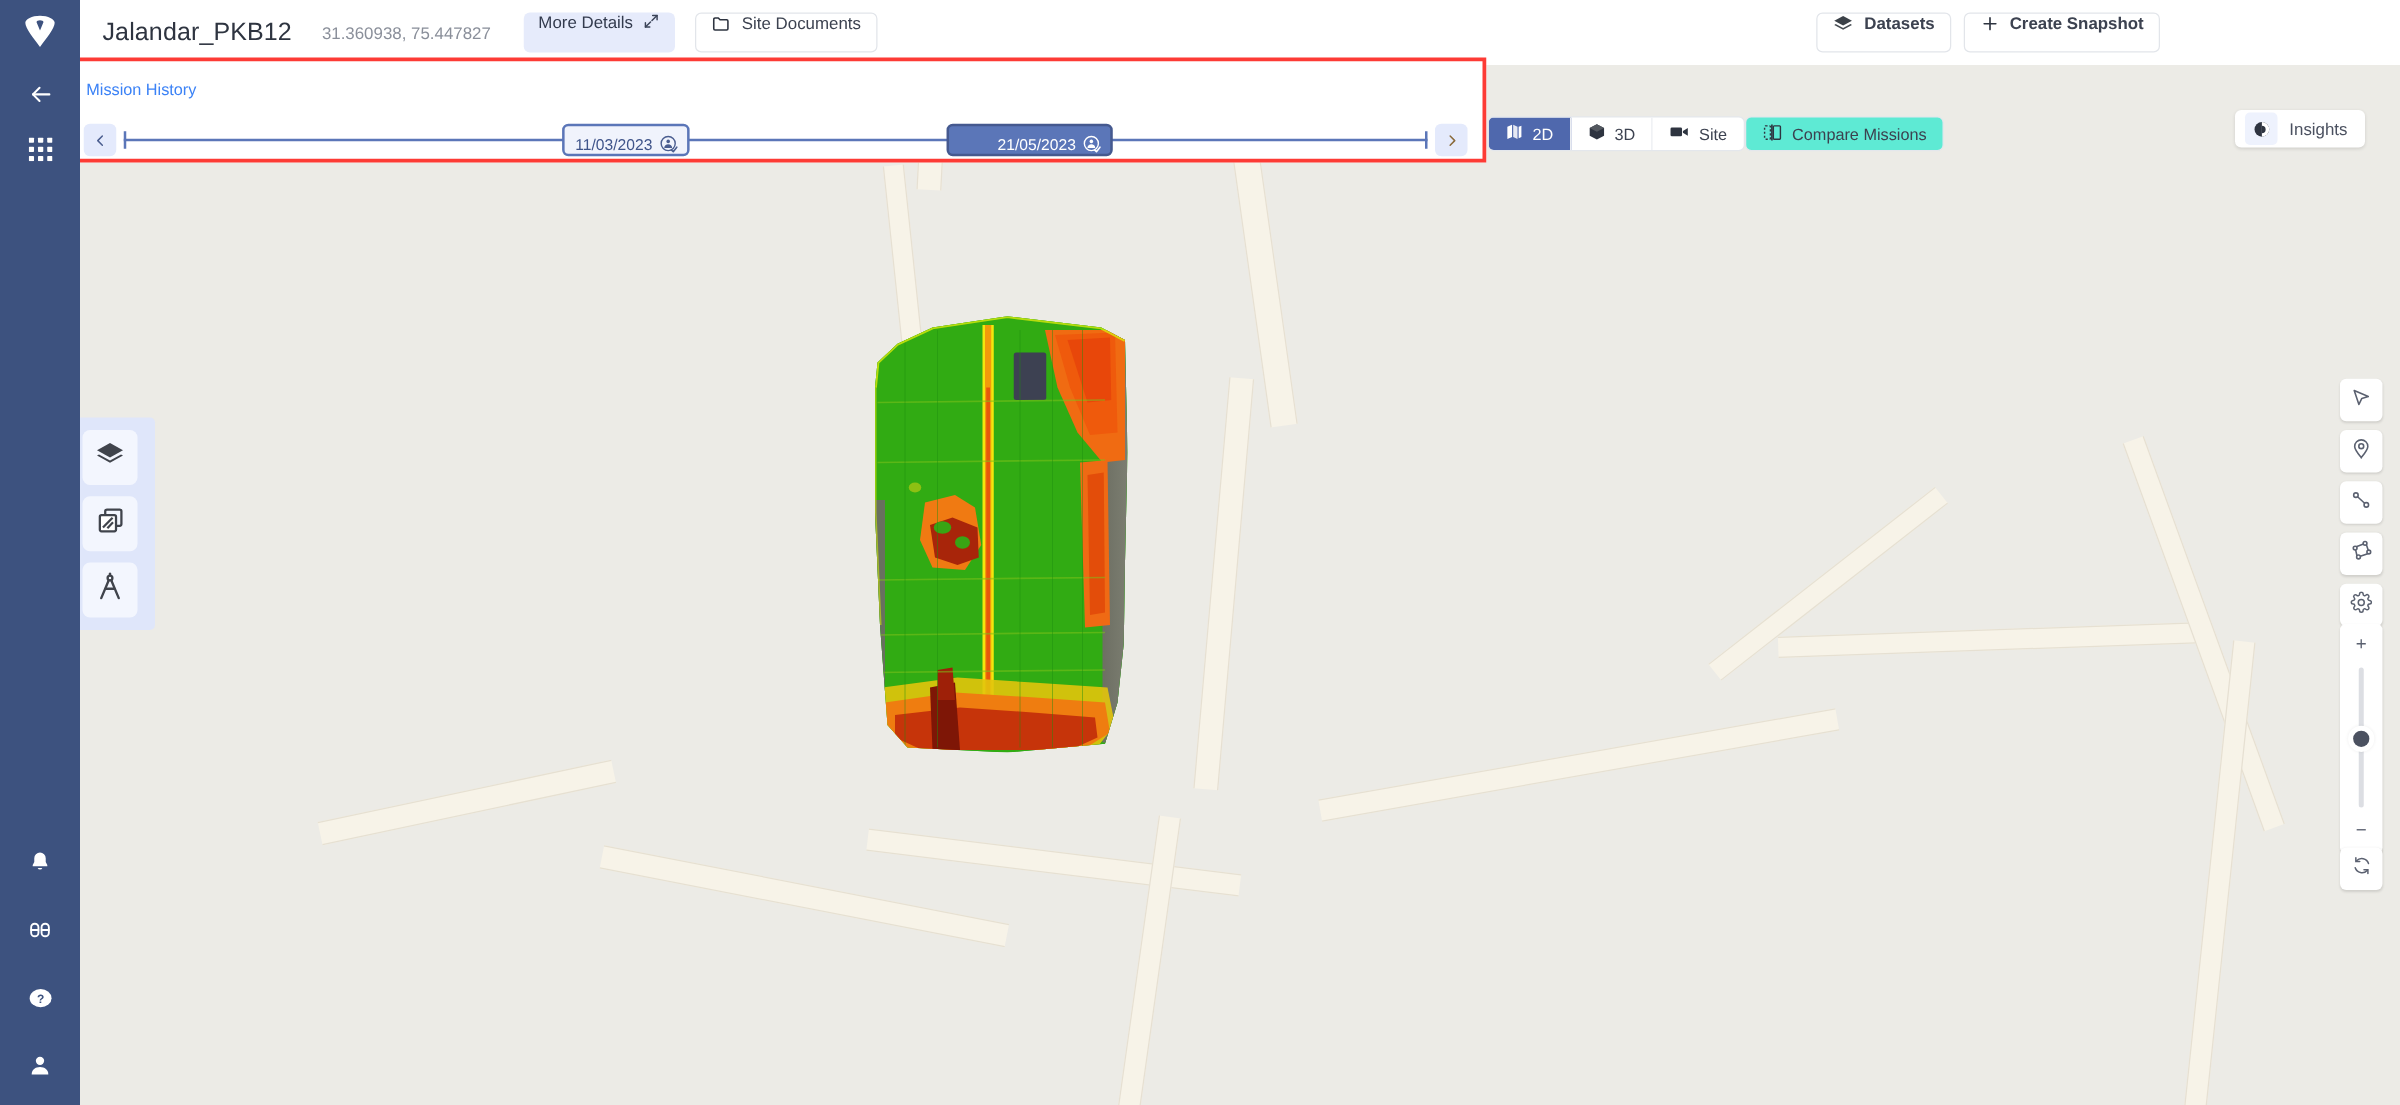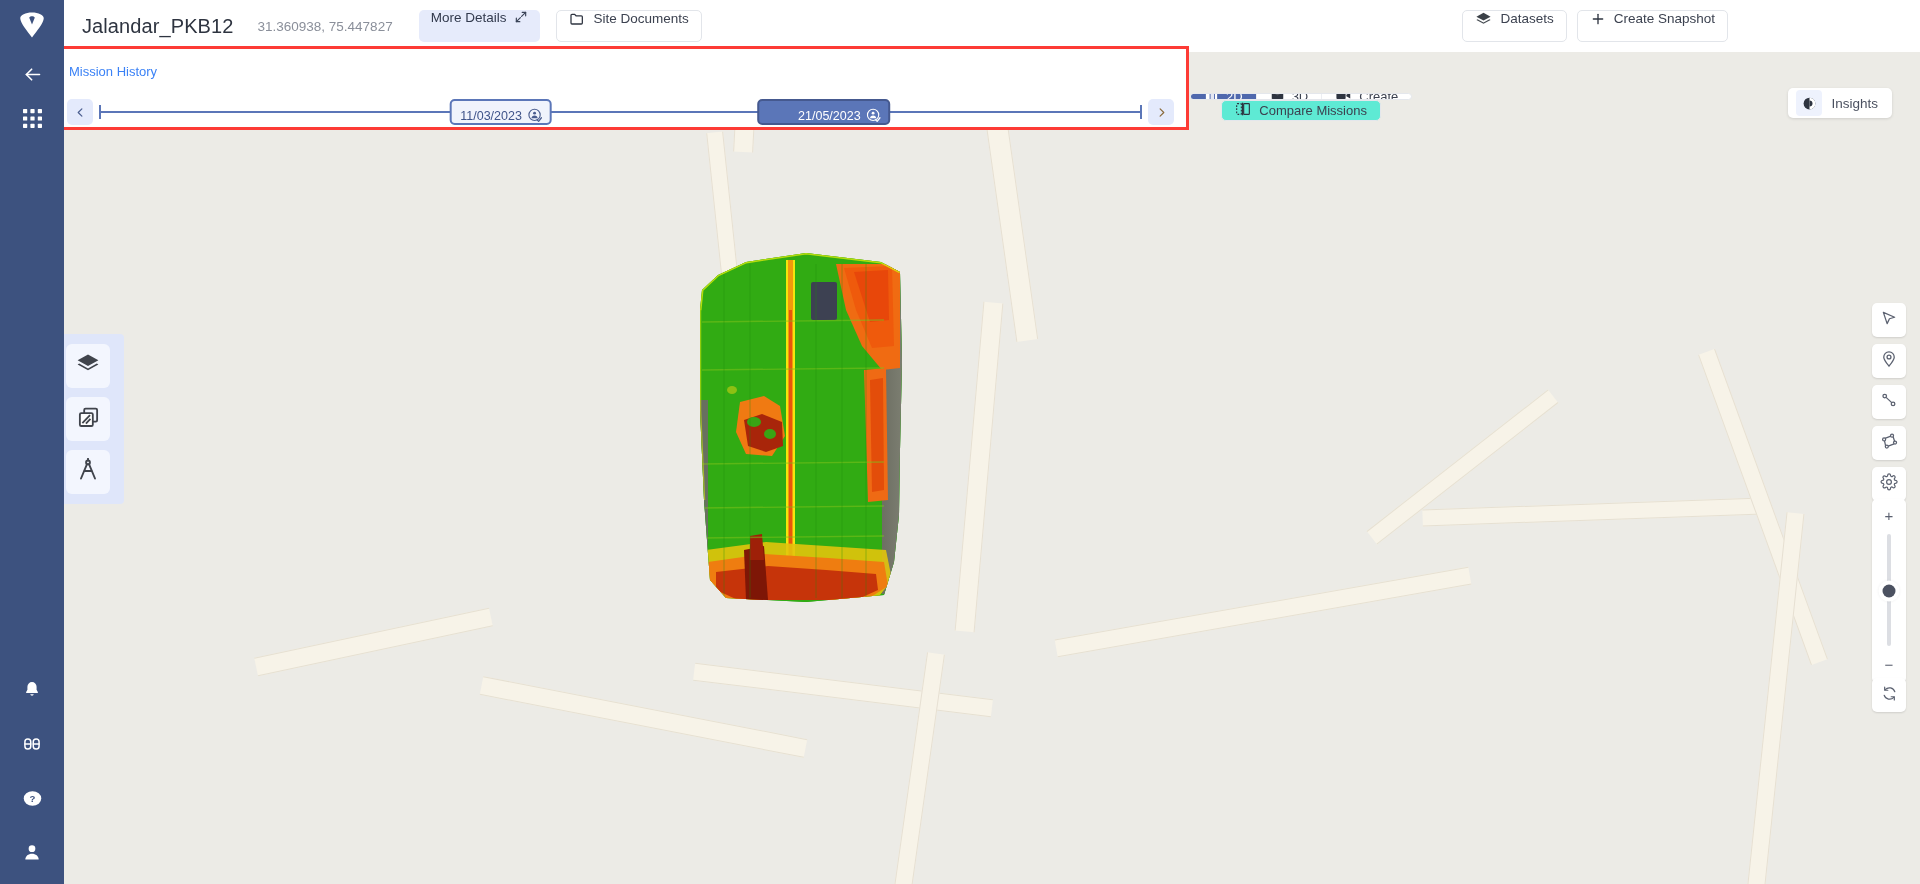--- a/index.html
+++ b/index.html
@@ -51,21 +51,21 @@
     border-radius: 5px; font-size: 13.5px; color: #3c4250;
     cursor: pointer; white-space: nowrap;
   }
   .btn-more {
     background: #e6ebfb; margin-left: 26px; color: #323a4d;
   }
   .btn-outline {
     border: 1px solid #e2e5ea; background: #fff;
   }
   .btn-docs { margin-left: 16px; }
-  .hdr-right { margin-left: auto; display: flex; align-items: center; gap: 10px; }
+  .hdr-right { margin-left: auto; display: flex; align-items: center; gap: 10px; font-weight: bold; }
 
   
   .map {
     position: absolute; left: 64px; top: 52px;
     width: 1856px; height: 832px;
     background: #ecebe6;
     overflow: hidden;
   }
   .road {
     position: absolute;
@@ -124,23 +124,22 @@
   }
   .mission-pin.selected {
     background: #5b76b8; color: #ffffff; border-color: #45598f; padding-left: 39px;
   }
   .pin-icon { display: flex; align-items: center; }
 
   
   .viewbar {
     position: absolute; left: 1190px; top: 93px;
     height: 28px;
-    display: flex; align-items: center; gap: 0;
+    display: flex; align-items: flex-start; gap: 0;
     z-index: 54;
-    flex-direction: column;
   }
   .segment {
     display: flex; align-items: stretch; height: 28px;
     background: #fff; border: 1px solid #e4e7ec; border-radius: 5px;
     overflow: hidden;
   }
   .seg-item {
     display: flex; align-items: center; gap: 7px;
     padding: 0 13px; font-size: 13px; color: #3c4250;
     cursor: pointer; border-right: 1px solid #eceef2;
@@ -475,21 +474,21 @@
         </span>
         <span>3D</span>
       </div>
       <div class="seg-item">
         <span>
           <svg width="17" height="17" viewBox="0 0 24 24" fill="#2e3440">
             <rect x="2" y="7" width="13" height="10" rx="1.6"></rect>
             <path d="M16 11 21.5 7.6v8.8L16 13z"></path>
           </svg>
         </span>
-        <span>Create</span>
+        <span>Site</span>
       </div>
     </div>
 
     <div class="cmp-btn">
       <span>
         <svg width="16" height="16" viewBox="0 0 24 24" fill="none" stroke="#2e3440" stroke-width="1.7">
           <rect x="2.5" y="4" width="7" height="16" rx="1" stroke-dasharray="2.6 2.2"></rect>
           <rect x="13" y="4" width="8.5" height="16" rx="1"></rect>
           <line x1="11.3" y1="2.5" x2="11.3" y2="21.5" stroke-width="2"></line>
         </svg>

